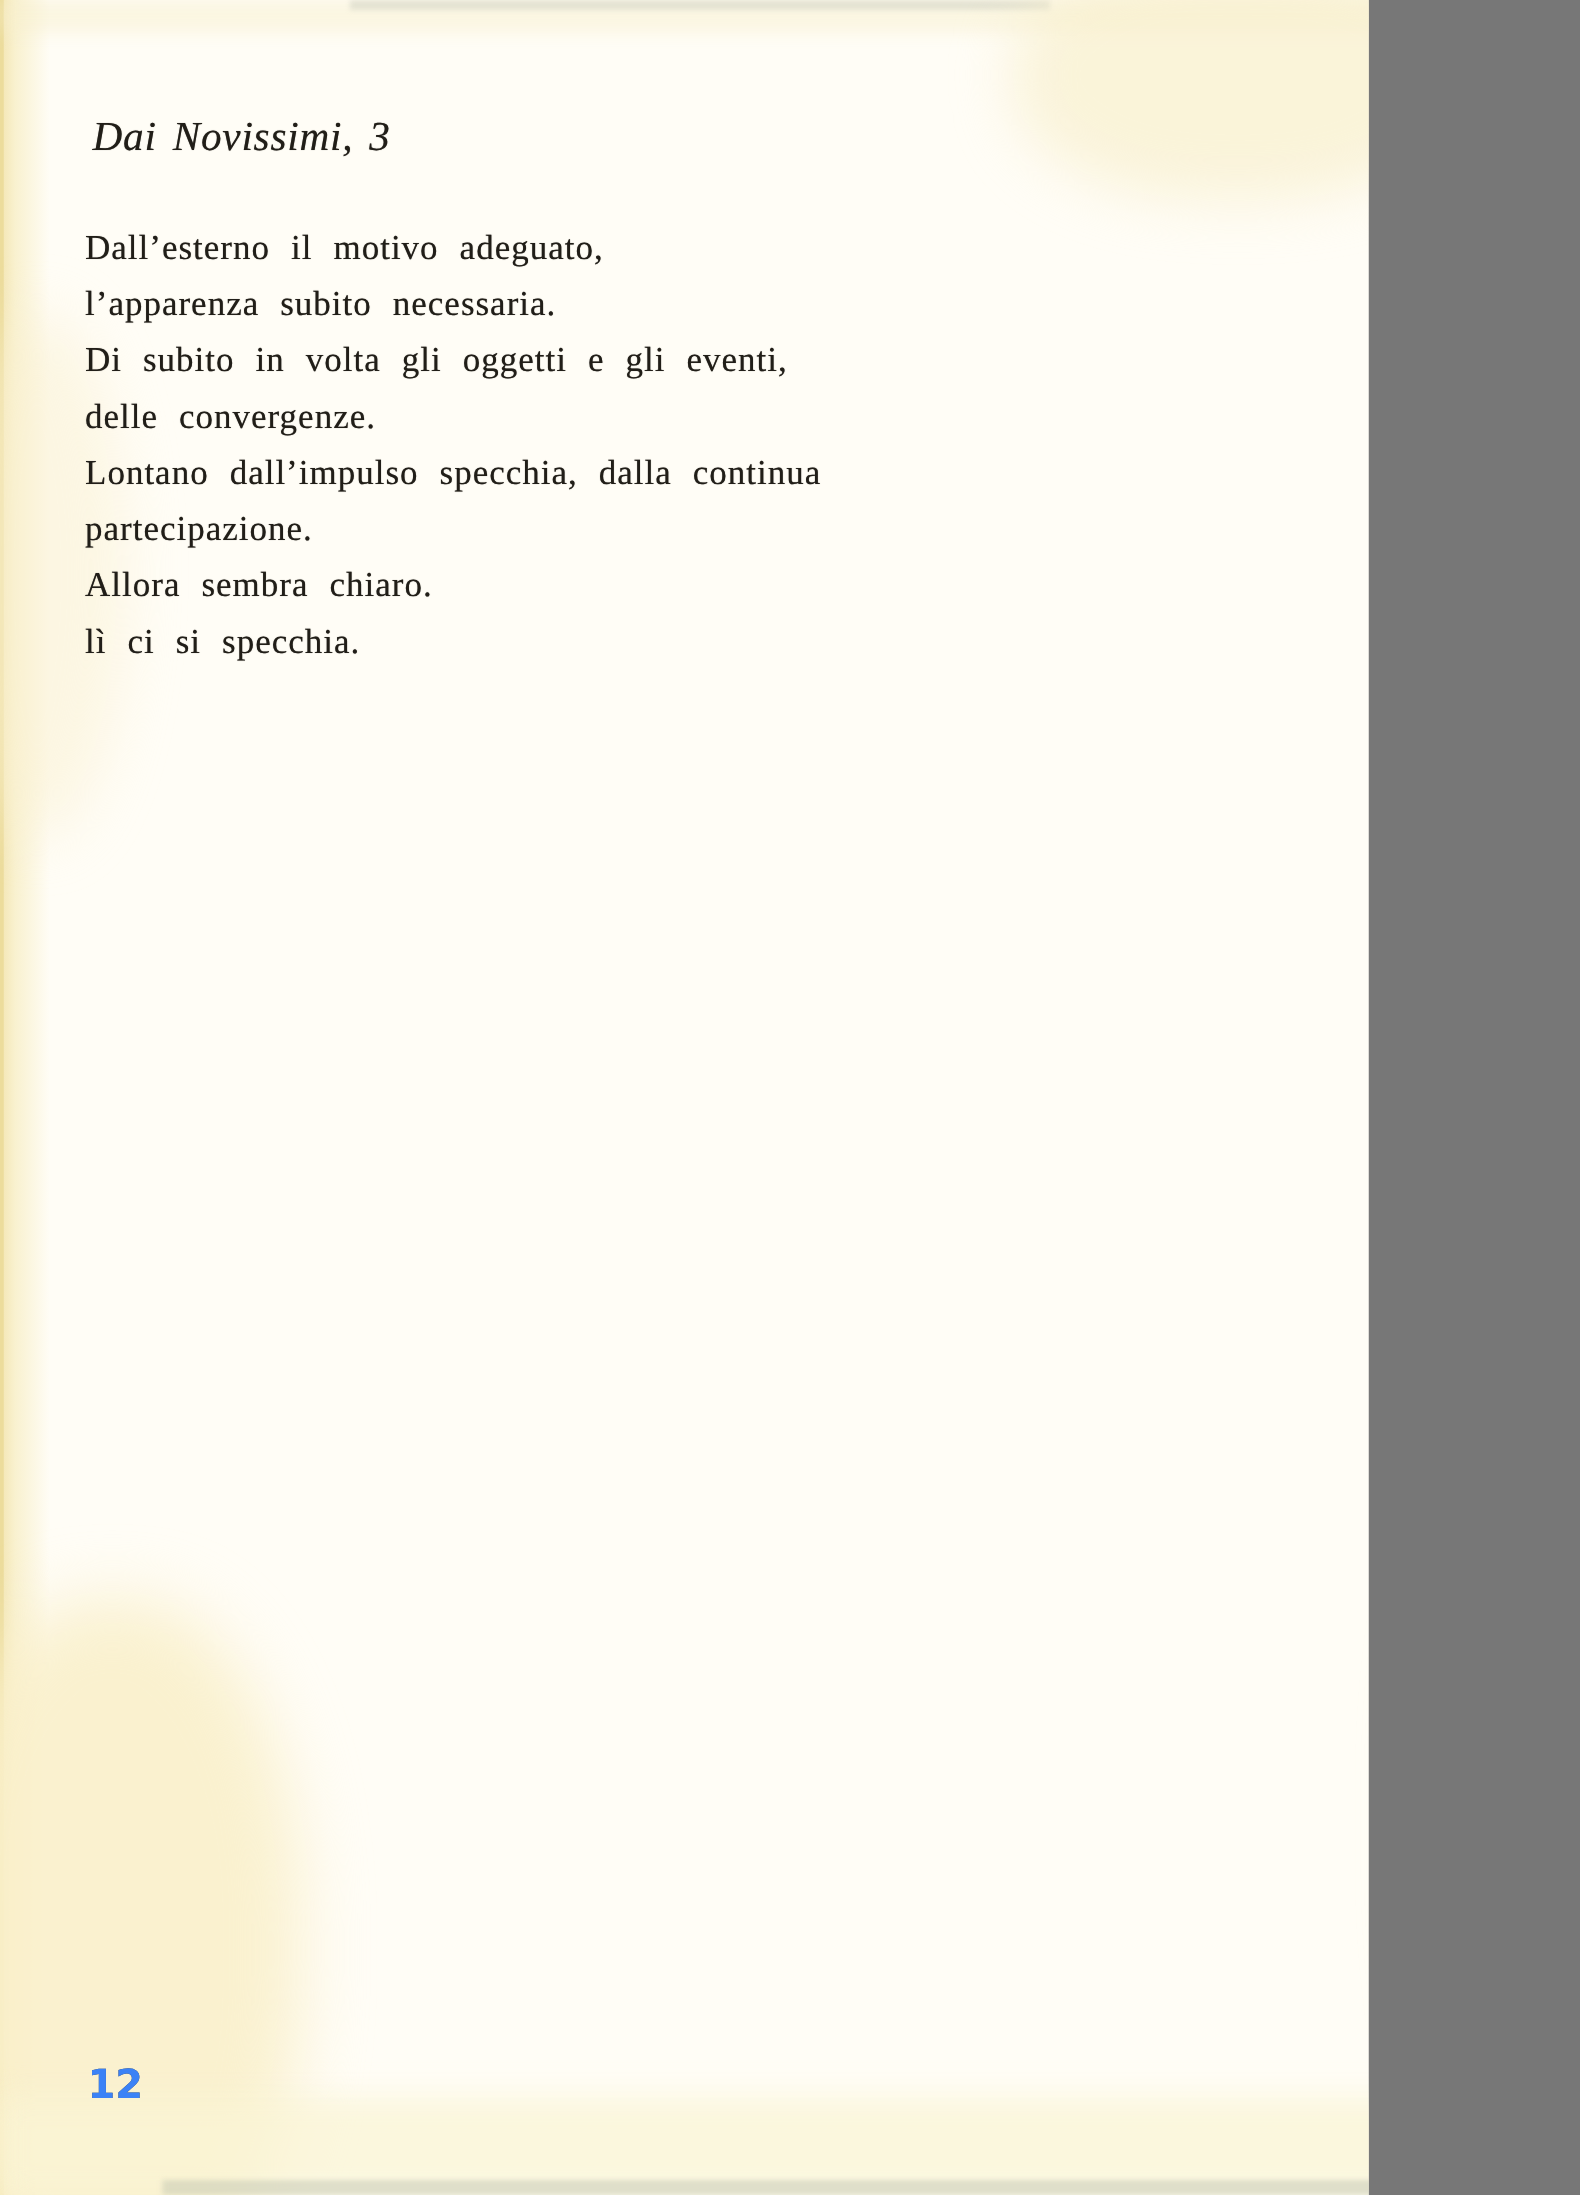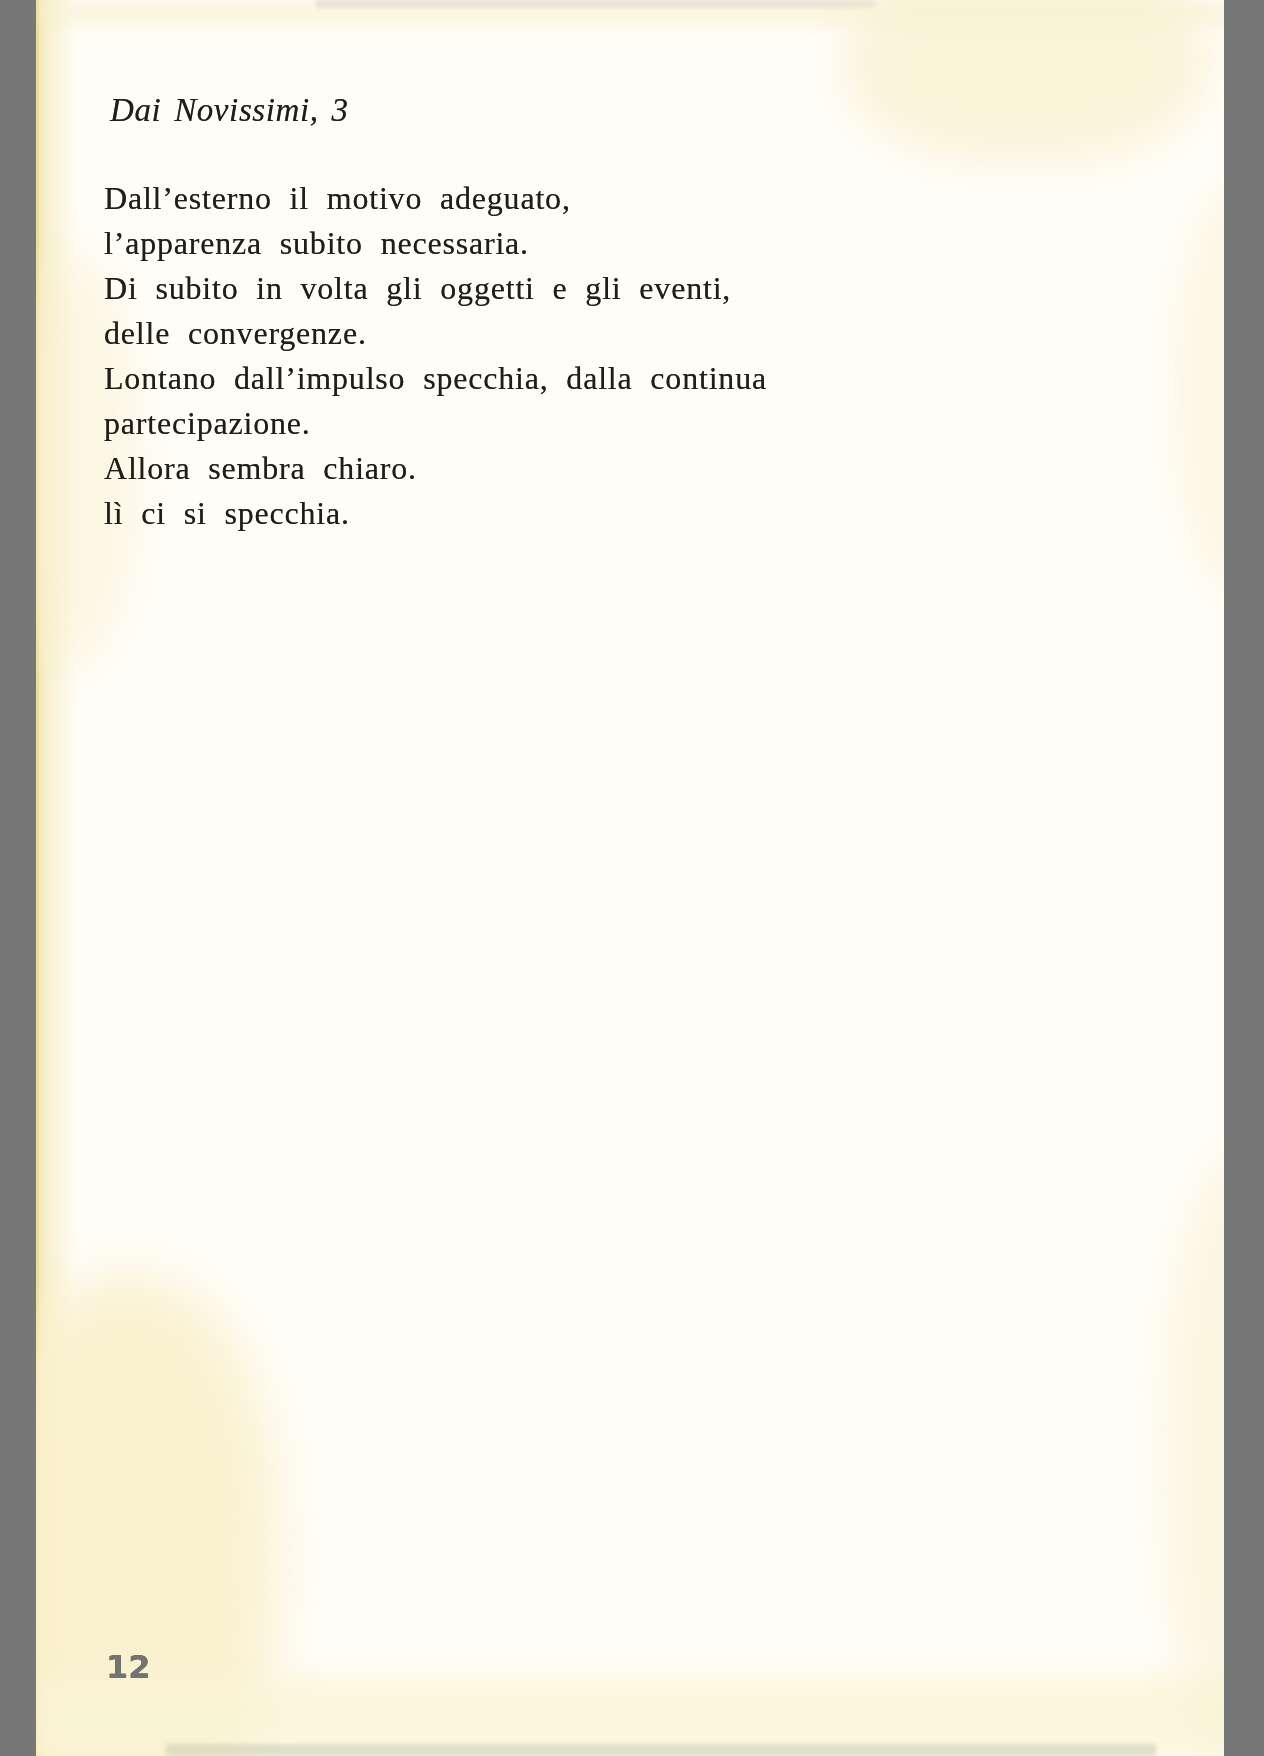--- a/index.html
+++ b/index.html
@@ -1,22 +1,21 @@
 <!DOCTYPE html>
 <html style="--paper-white: #fffdf6; --paper-cream: #f8f0cf; --edge-tan: #e6d4a0; --ink: #211e18;"><head>
 <meta charset="utf-8">
 <style>
   html,body{margin:0;padding:0;background:#777;}
   .scan{
     position:relative;
-    width:1188px;height:1756px;
+    width:1095px;height:1756px;
     background:var(--paper-white,#fffdf6);
     overflow:hidden;
     font-family:"Liberation Serif", serif;
-    margin-left:36px;
   }
   
   .patch{position:absolute;pointer-events:none;}
   .left-edge-band{
     left:0;top:0;width:40px;height:1756px;
     background:linear-gradient(to right,#f3e5b2 0,#f9f1cf 30%,rgba(250,243,214,0) 100%);
   }
   .left-edge-line{left:0;top:0;width:3px;height:1756px;background:#ecdc9c;}
   .bottom-left-cream{left:-60px;top:1280px;width:300px;height:560px;
     background:rgba(249,240,203,.9);border-radius:45%;filter:blur(26px);}
@@ -47,28 +46,28 @@
   .blob-d{left:1247px;top:1720px;width:16px;height:36px;background:#95804a;opacity:.7;}
   .speck{left:1244px;top:212px;width:5px;height:5px;background:#2a2620;border-radius:50%;filter:blur(.4px);}
   
   .ink{color:var(--ink,#211e18);text-shadow:0 0 .6px rgba(33,30,24,.7);}
   .title{
     position:absolute;left:74px;top:92px;
     font-style:italic;font-size:33px;letter-spacing:.6px;word-spacing:4px;
   }
   .poem{
     position:absolute;left:68px;top:176px;width:820px;
-    font-size:32px;line-height:45px;
+    font-size:28px;line-height:45px;
     letter-spacing:.8px;word-spacing:9px;
   }
   .poem .poem-line{white-space:nowrap;}
   .folio{
     position:absolute;left:70px;top:1648px;
     font-family:"DejaVu Sans", sans-serif;font-weight:bold;
-    font-size:32px;letter-spacing:0;color:#737373;
+    font-size:32px;letter-spacing:0;color:#3b82f6;
     text-shadow:0 0 .5px rgba(20,18,14,.8);
   }
 </style>
 </head>
 <body>
 
 <div class="scan">
 
   <div class="patch left-edge-band"></div>
   <div class="patch left-edge-line"></div>

